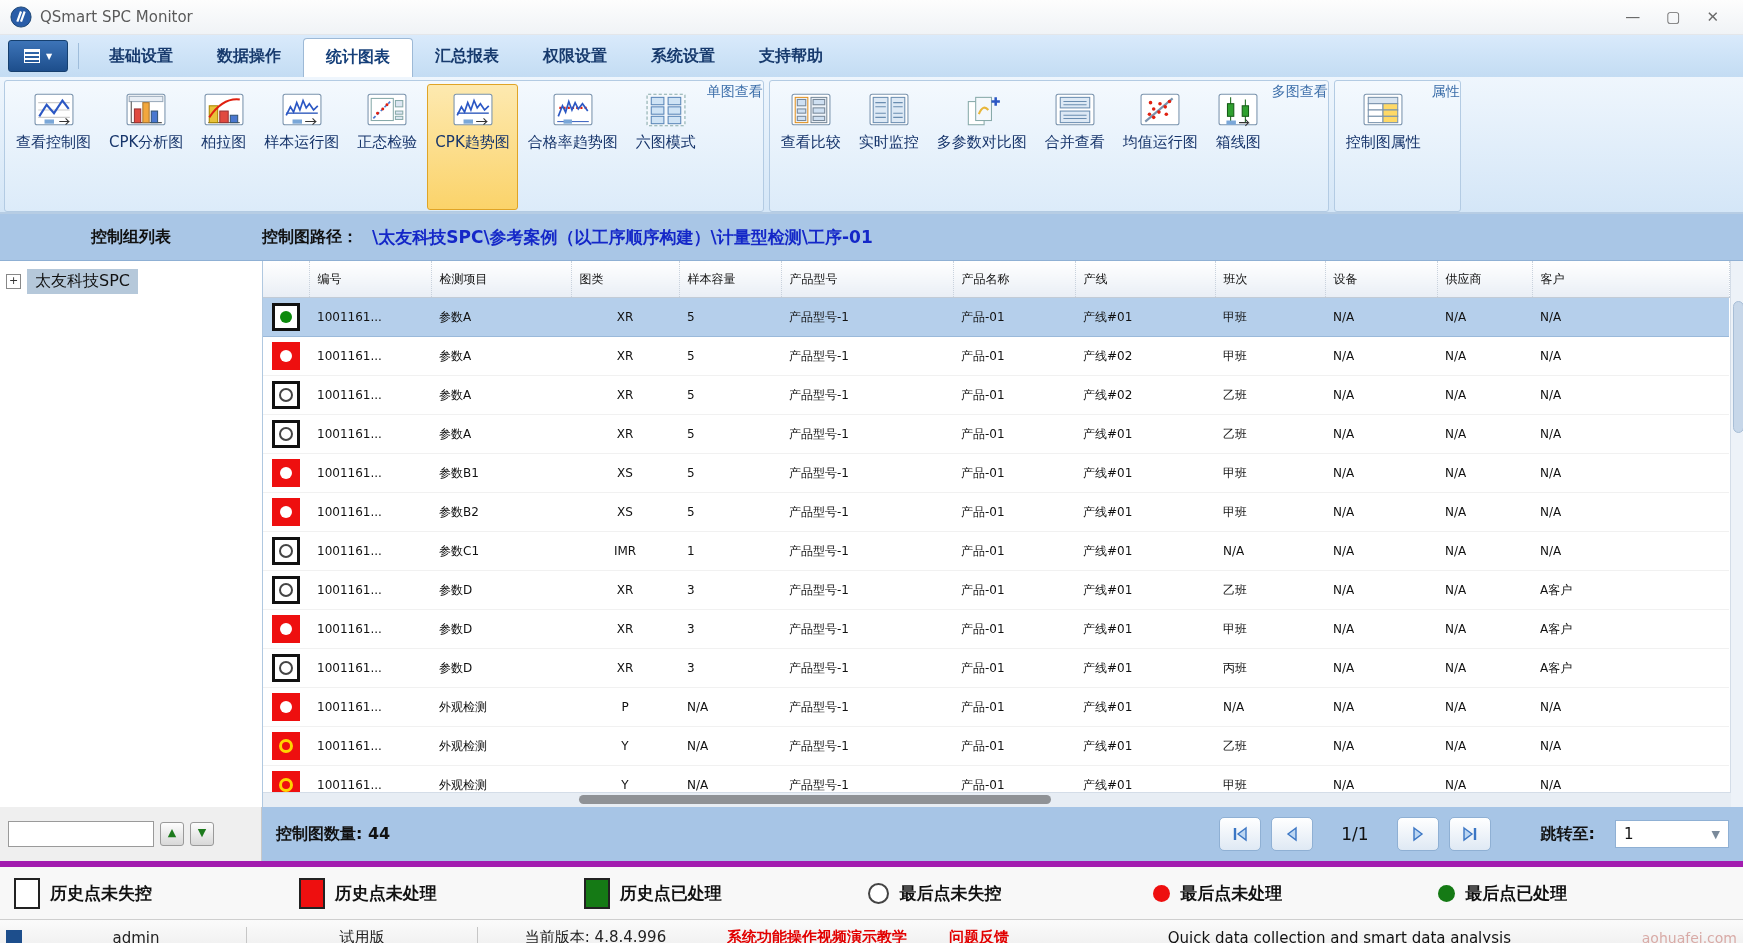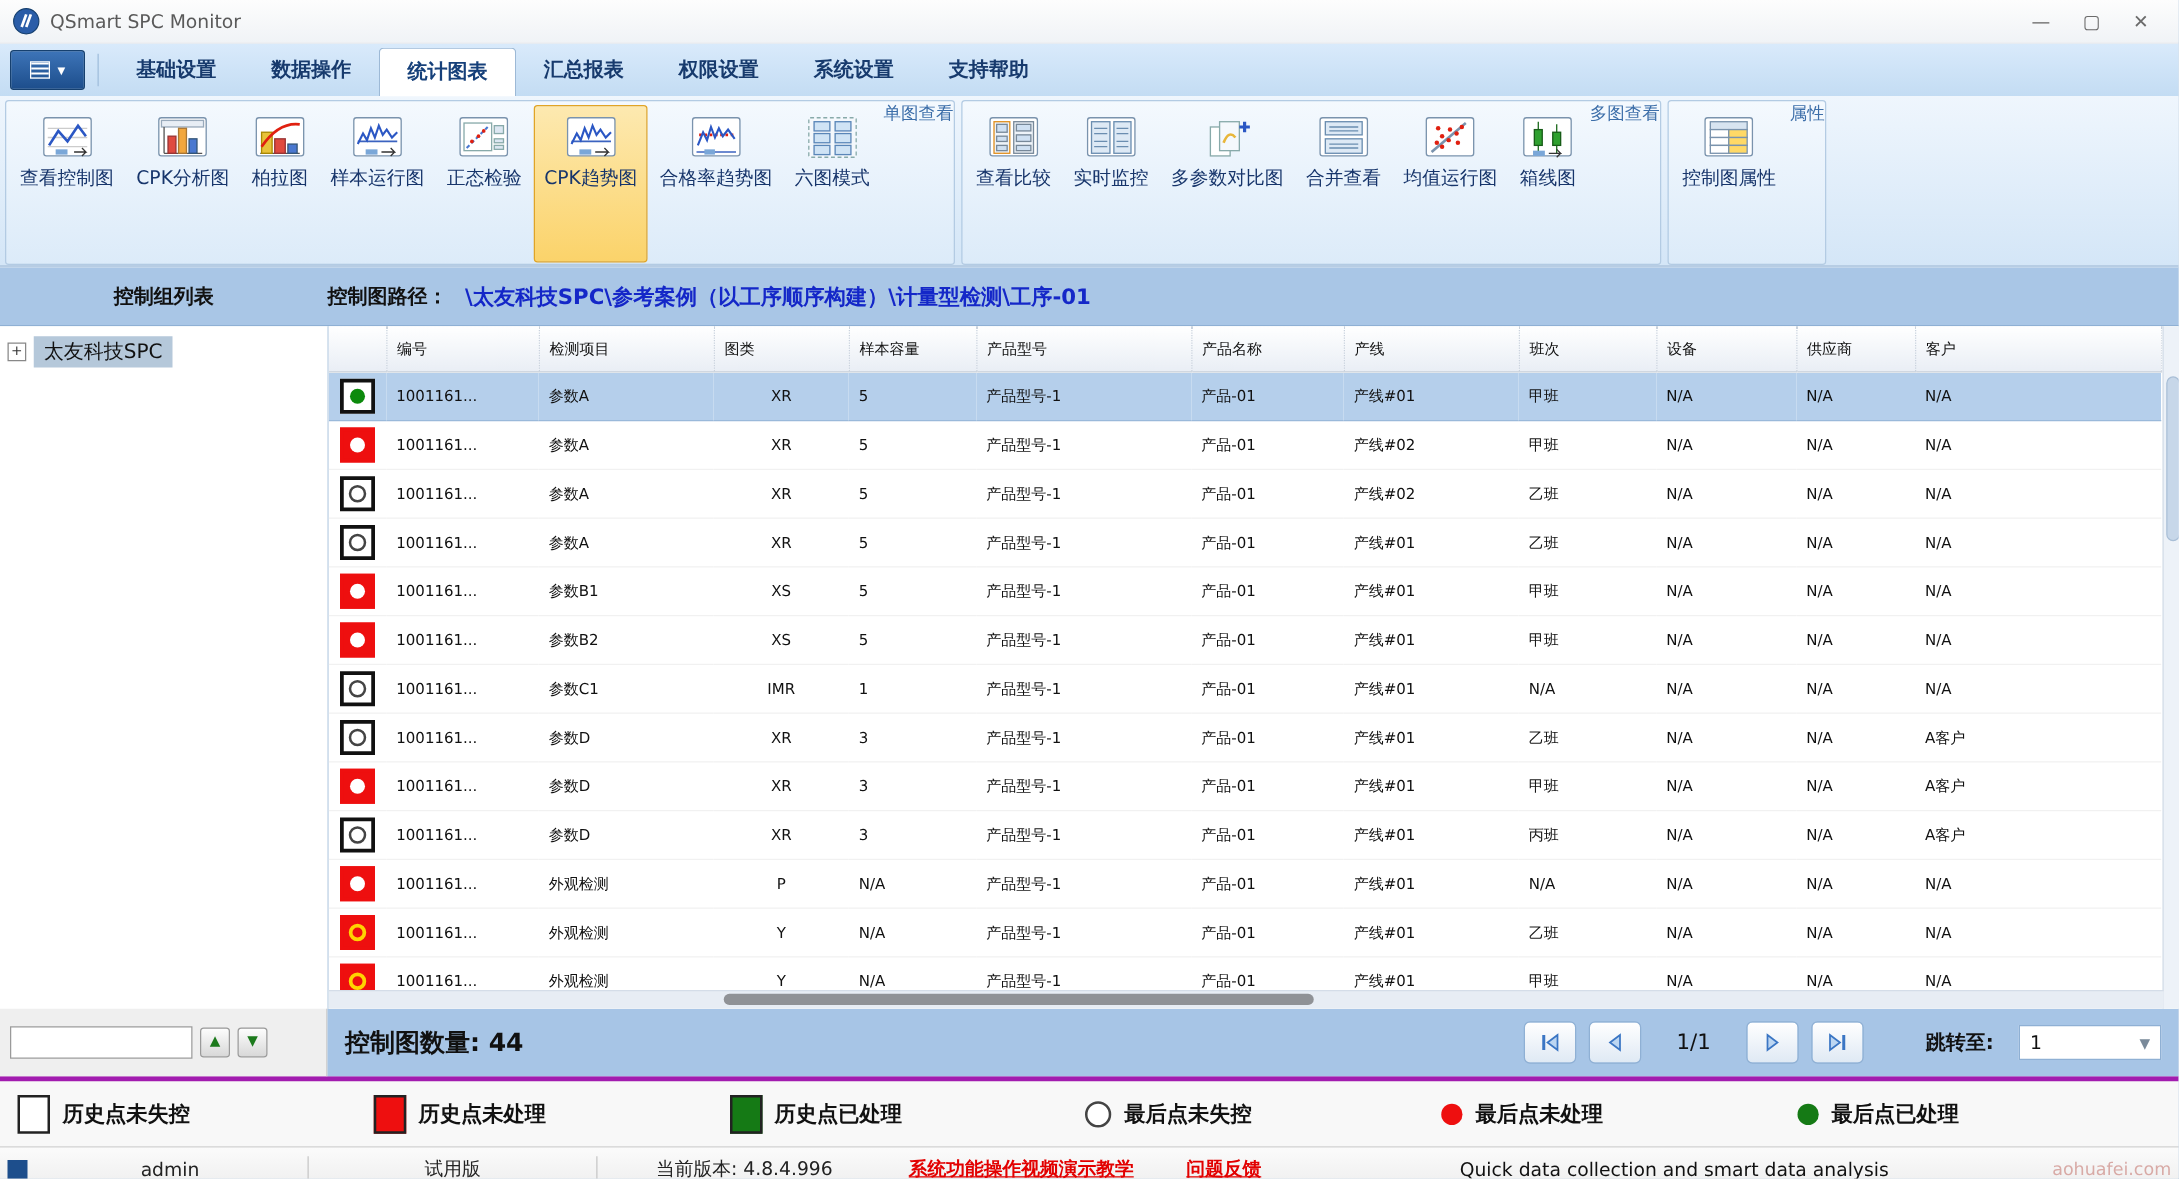--- a/index.html
+++ b/index.html
@@ -56,29 +56,29 @@
   .vscroll{width:15px;flex:0 0 auto;background:#edf2f8;border-left:1px solid #d4dde8;}
   .vthumb{margin:40px 2px 0;height:130px;background:#c7d7e9;border:1px solid #a8bed6;border-radius:6px;}
   .hscroll{position:absolute;left:0;right:15px;bottom:0;height:14px;background:#e7edf4;border-top:1px solid #d4dde8;}
   .hthumb{position:absolute;left:316px;width:472px;top:2px;height:9px;background:#8f9296;border-radius:5px;}
   
   .controlsrow{height:54px;display:flex;}
   .ctrl-left{width:262px;flex:0 0 auto;background:#efefef;border-right:1px solid #c9c9c9;display:flex;align-items:center;gap:6px;padding-left:8px;box-sizing:border-box;}
   .seedinput{width:140px;height:22px;background:#fff;border:1px solid #9a9a9a;}
   .spin{width:22px;height:22px;background:linear-gradient(#fdfdfd,#d8d8d8);border:1px solid #9a9a9a;border-radius:3px;font-size:11px;color:#1c7a1c;text-align:center;line-height:20px;}
   .pagebar{flex:1;background:#a7c5e6;display:flex;align-items:center;padding:0 14px;}
-  .countlabel{font-size:20px;font-weight:bold;color:#111;}
+  .countlabel{font-size:16px;font-weight:bold;color:#111;}
   .pagenav{margin-left:auto;display:flex;align-items:center;gap:10px;}
   .navbtn{width:40px;height:32px;background:linear-gradient(#ffffff,#dfe9f4);border:1px solid #8fb0d4;border-radius:5px;display:flex;align-items:center;justify-content:center;}
   .pagecount{font-size:17px;color:#111;margin:0 18px;}
   .jumplabel{font-size:16px;font-weight:bold;color:#111;margin:0 10px 0 40px;}
   .jumpbox{width:96px;height:26px;background:#fff;border:1px solid #8fb0d4;display:flex;align-items:center;padding:0 8px;font-size:15px;color:#111;}
   .jumpbox .chev{margin-left:auto;color:#7a8a9a;font-size:11px;}
   
-  .legend{height:52px;background:#f8f8f8;border-top:4px solid #a21caf;display:flex;align-items:center;padding:0 20px 0 14px;}
+  .legend{height:52px;background:#f8f8f8;border-top:6px solid #a21caf;display:flex;align-items:center;padding:0 20px 0 14px;}
   .litem{display:flex;align-items:center;gap:10px;font-size:17px;font-weight:bold;color:#111;flex:1;}
   .lsq{width:22px;height:27px;border:2px solid #222;}
   .lcirc{width:17px;height:17px;border-radius:50%;}
   
   .statusbar{height:35px;background:linear-gradient(#fbfbfb,#ededed);border-top:1px solid #cfcfcf;display:flex;align-items:center;font-size:15px;color:#222;}
   .sb-ico{width:16px;height:16px;background:#1d4e8c;margin:0 4px 0 6px;flex:0 0 auto;}
   .sb-cell{padding:0 10px;}
   .sb-sep{width:1px;height:22px;background:#c6c6c6;}
   .sb-admin{width:200px;text-align:center;}
   .sb-edition{width:210px;text-align:center;}

